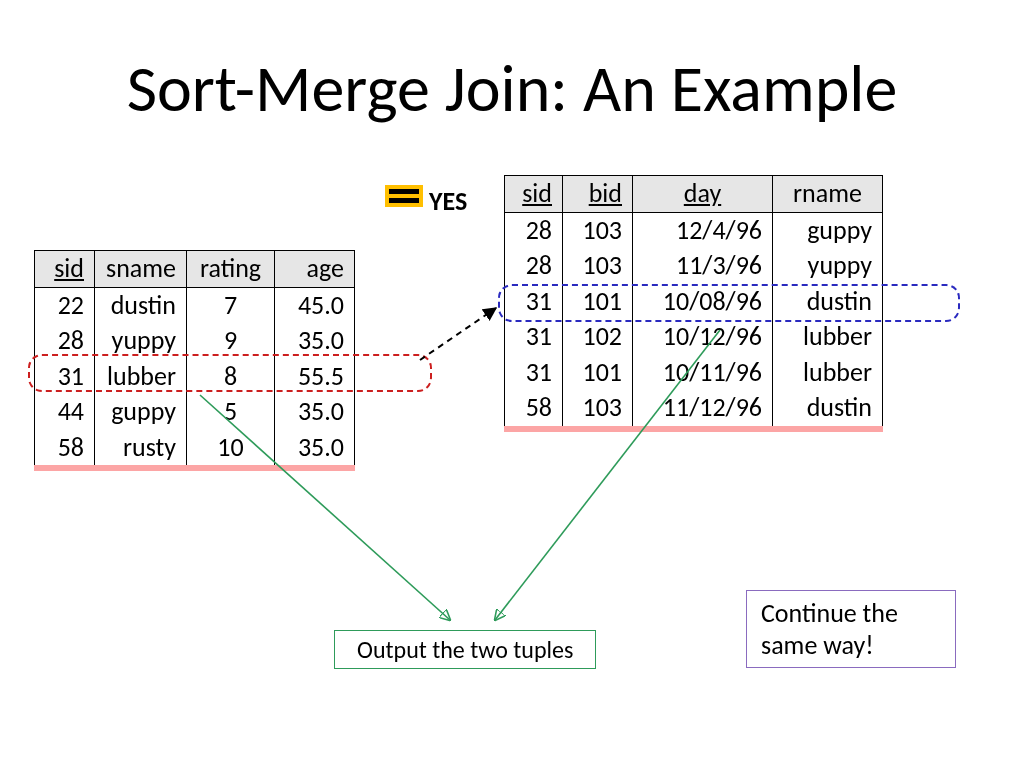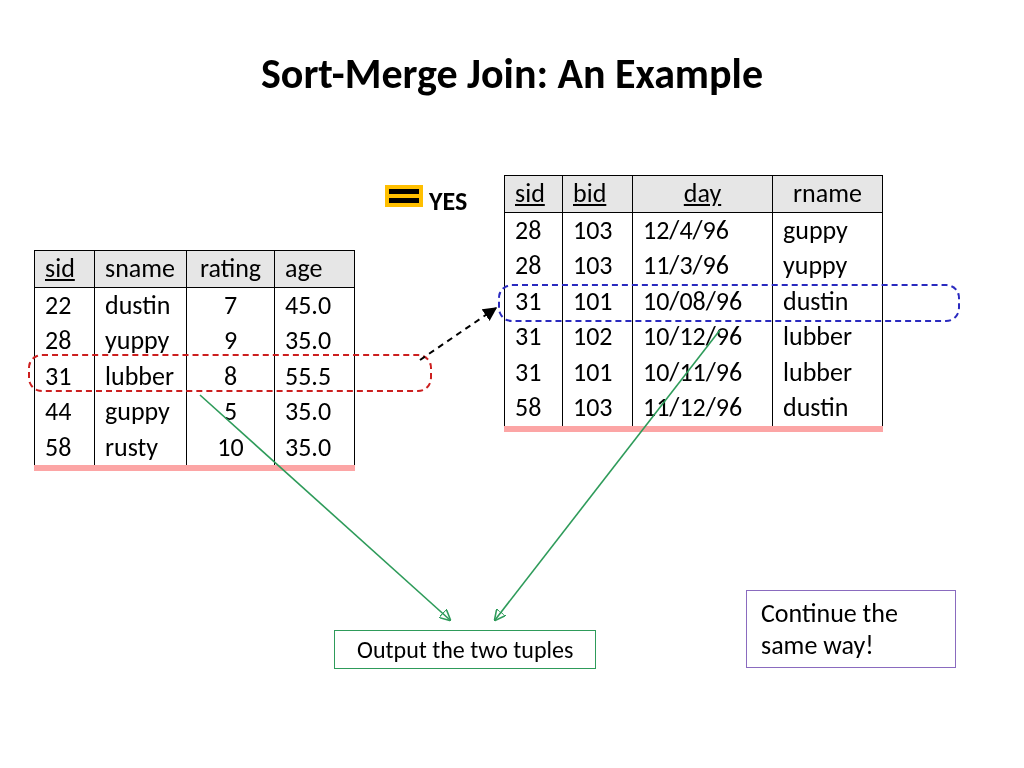--- a/index.html
+++ b/index.html
@@ -11,23 +11,23 @@
     background: #fff;
     position: relative;
     overflow: hidden;
   }
   .title {
     position: absolute;
     top: 48px;
     left: 0;
     width: 100%;
     text-align: center;
-    font-size: 42px;
-    color: #000;
-    font-weight: 700;
+    font-size: 66px;
+    color: #000;
+    font-weight: 400;
   }
   .equals-badge {
     position: absolute;
     left: 385px;
     top: 185px;
     display: flex;
     align-items: flex-start;
     gap: 6px;
   }
   .equals-badge .bars {
@@ -52,21 +52,21 @@
   }
 
   table {
     border-collapse: collapse;
     font-size: 26px;
     background: #fff;
   }
   table th, table td {
     border: 1px solid #000;
     padding: 1px 10px 2px 10px;
-    text-align: left;
+    text-align: right;
     font-weight: 400;
     line-height: 1.25;
   }
   table th {
     background: #e6e6e6;
   }
   .u { text-decoration: underline; }
   .c { text-align: center; margin-top: 44px; }
 
   #left-table { position: absolute; left: 34px; top: 250px; }

